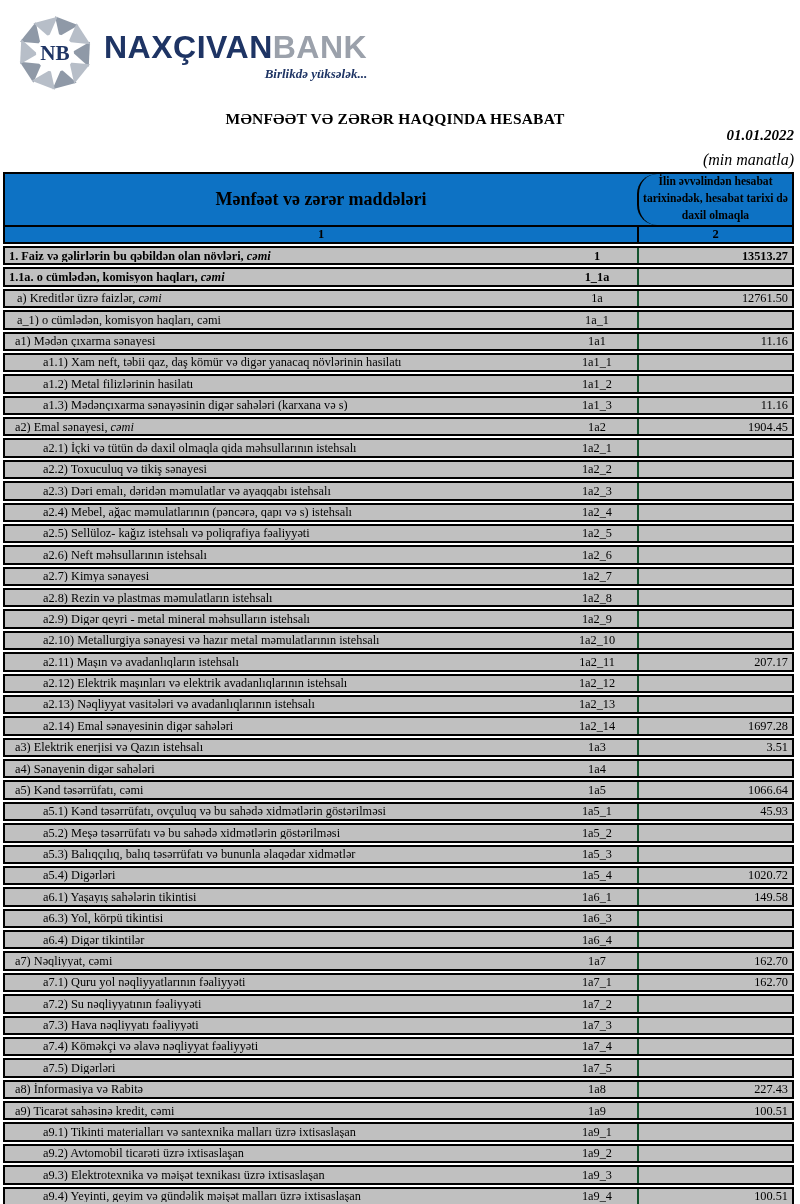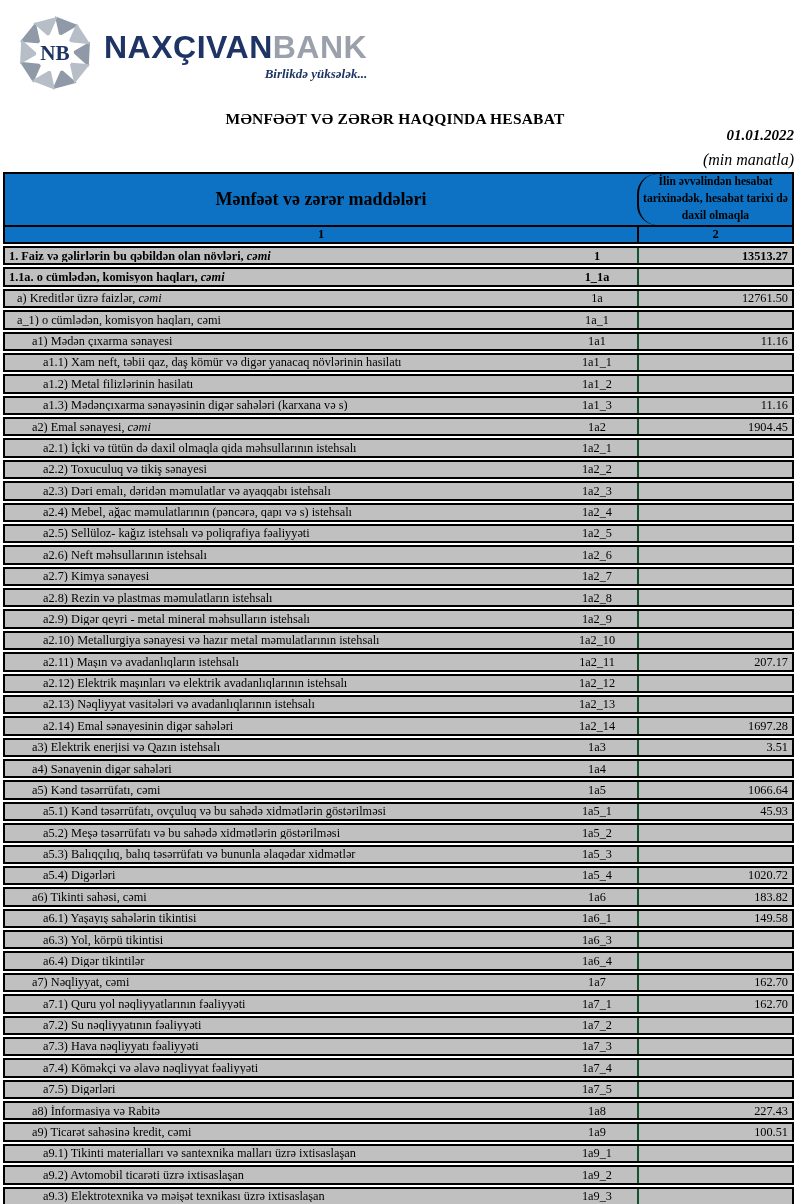--- a/index.html
+++ b/index.html
@@ -33,21 +33,21 @@
   .thead-num{display:grid;grid-template-columns:1fr 155px;height:15px;border-top:2px solid #000;}
   .thead-num div{display:flex;align-items:center;justify-content:center;font-size:12.5px;font-weight:bold;}
   .thead-num .n-value{border-left:2px solid #000;}
 
   .tbody{margin-top:2px;display:grid;grid-auto-rows:19.38px;row-gap:2px;}
   .trow{display:grid;grid-template-columns:1fr 80px 155px;border:2px solid #000;
         background:var(--row-gray,#c0c0c0);box-sizing:border-box;align-items:center;
         font-size:12.3px;line-height:1;}
   .trow .cell-label{white-space:nowrap;overflow:hidden;padding-left:4px;}
   .trow.ind1 .cell-label{padding-left:12px;}
-  .trow.ind2 .cell-label{padding-left:27px;}
+  .trow.ind2 .cell-label{padding-left:10px;}
   .trow.ind3 .cell-label{padding-left:38px;}
   .trow .cell-code{text-align:center;}
   .trow .cell-value{border-left:2px solid #14532d;align-self:stretch;display:flex;align-items:center;
                     justify-content:flex-end;padding-right:4px;box-sizing:border-box;}
   .trow.bold{font-weight:bold;}
 </style>
 </head>
 <body>
 
 <div class="page">
@@ -240,25 +240,20 @@
         <div class="trow ind3">
           <div class="cell-label"><span>a5.3) Balıqçılıq, balıq təsərrüfatı və bununla əlaqədar xidmətlər</span></div>
           <div class="cell-code">1a5_3</div>
           <div class="cell-value"></div>
         </div>
         <div class="trow ind3">
           <div class="cell-label"><span>a5.4) Digərləri</span></div>
           <div class="cell-code">1a5_4</div>
           <div class="cell-value">1020.72</div>
         </div>
-        <div class="trow ind2">
-          <div class="cell-label"><span>a6) Tikinti sahəsi, cəmi</span></div>
-          <div class="cell-code">1a6</div>
-          <div class="cell-value">183.82</div>
-        </div>
         <div class="trow ind3">
           <div class="cell-label"><span>a6.1) Yaşayış sahələrin tikintisi</span></div>
           <div class="cell-code">1a6_1</div>
           <div class="cell-value">149.58</div>
         </div>
         <div class="trow ind3">
           <div class="cell-label"><span>a6.3) Yol, körpü tikintisi</span></div>
           <div class="cell-code">1a6_3</div>
           <div class="cell-value"></div>
         </div>

